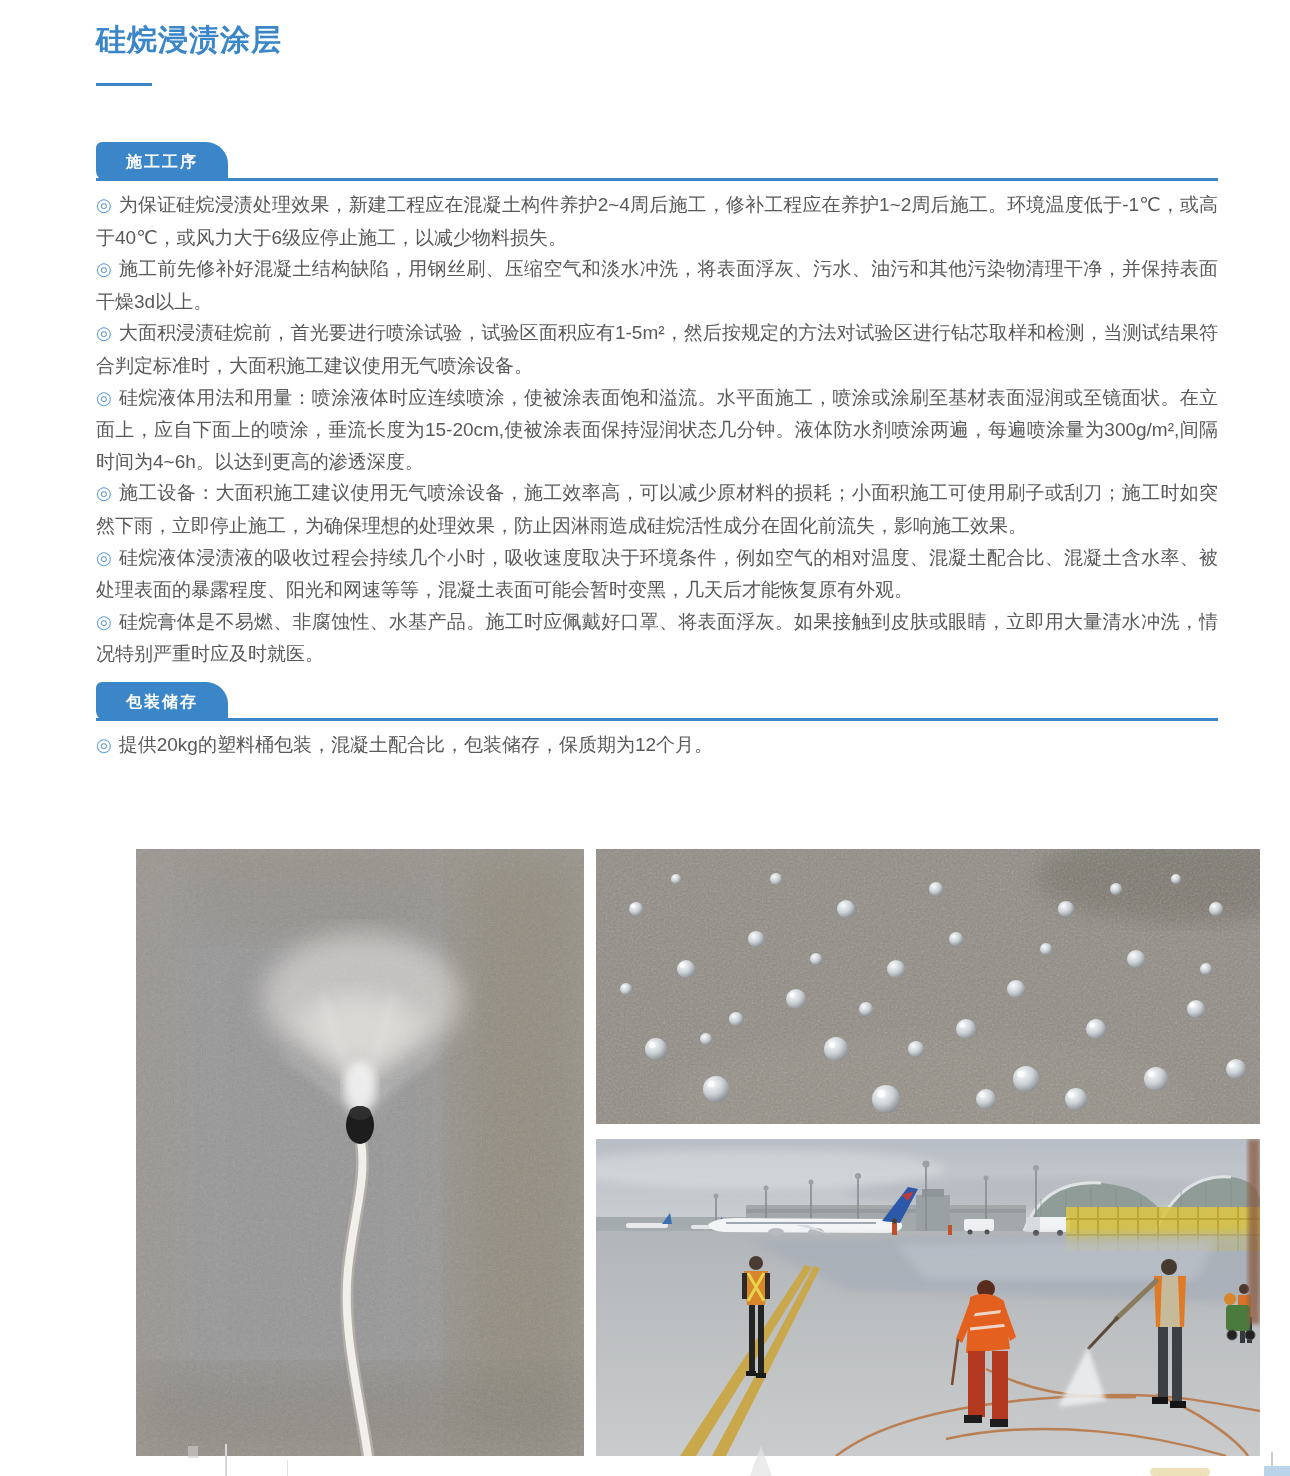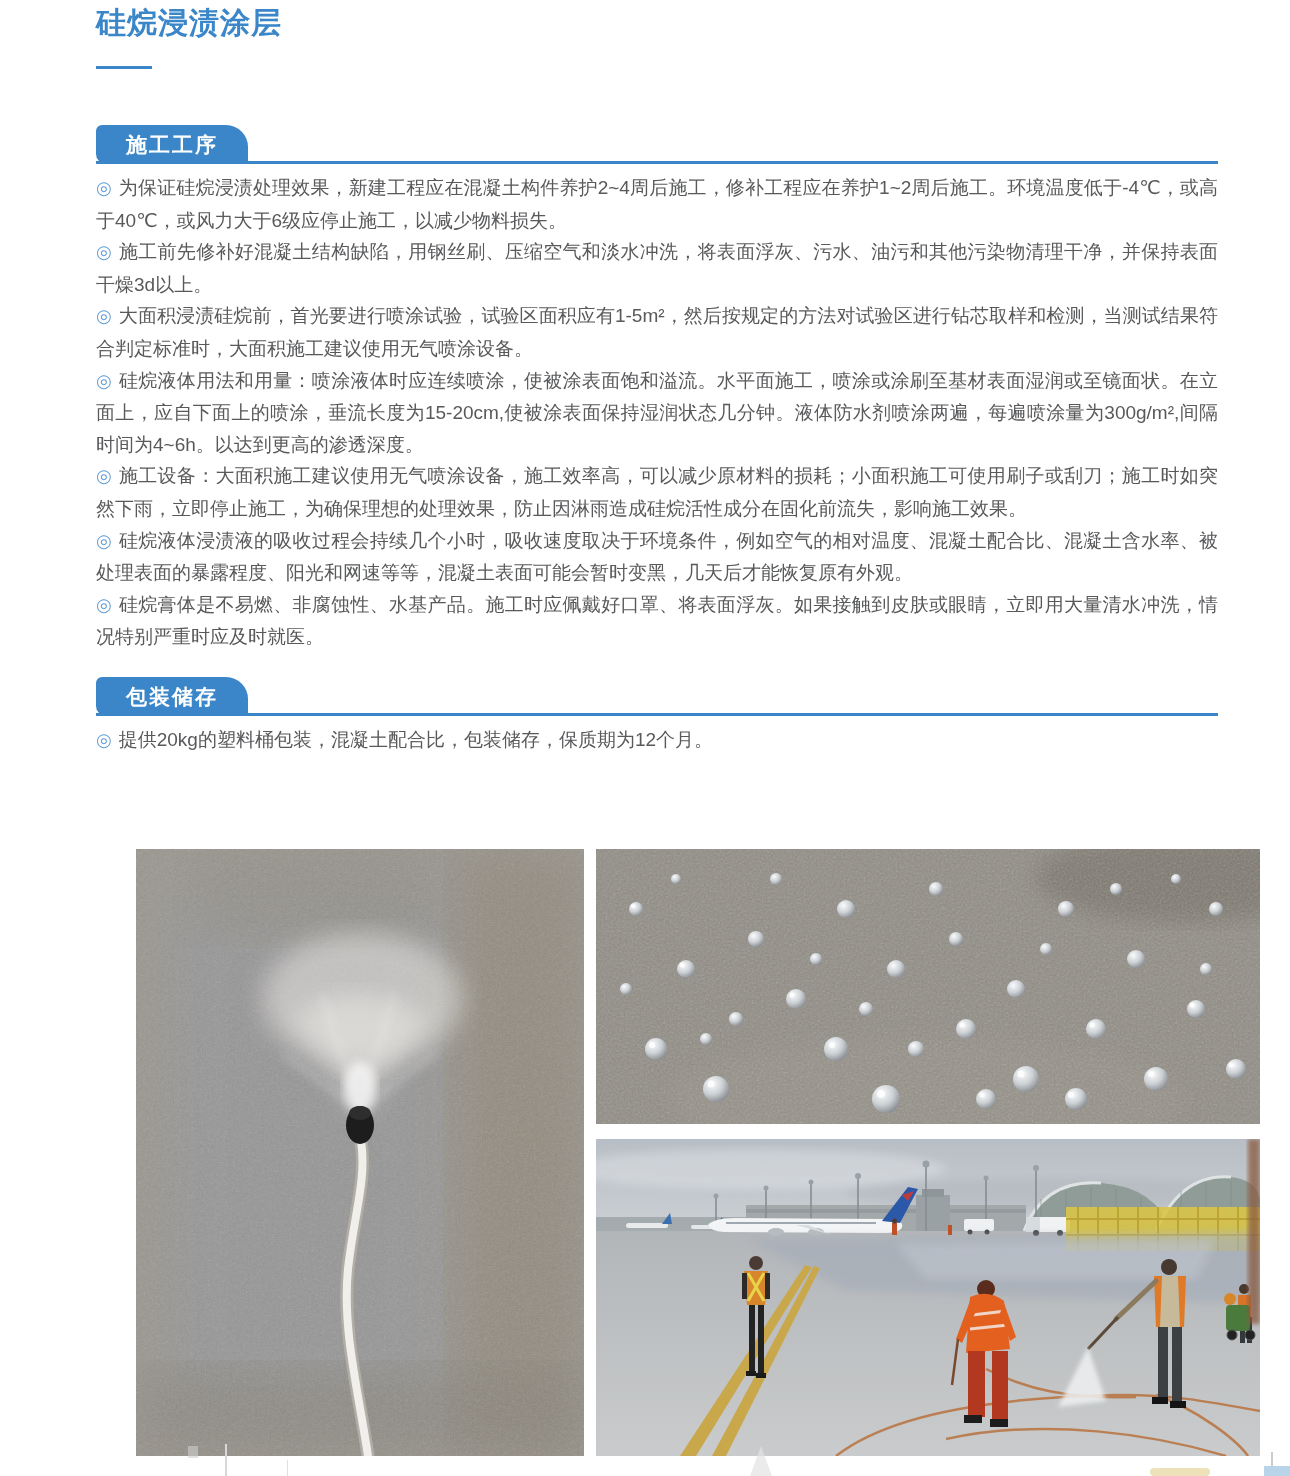--- a/index.html
+++ b/index.html
@@ -3,31 +3,31 @@
 <meta charset="utf-8">
 <style>
   html,body{margin:0;padding:0;}
   body{
     width:1290px;height:1476px;position:relative;overflow:hidden;
     background:#ffffff;
     font-family:"Liberation Sans","DejaVu Sans",sans-serif;
   }
   .content{position:absolute;left:96px;top:0;width:1122px;}
   .page-title{
-    margin:0;padding-top:3px;
+    margin:0;padding-top:20px;
     font-size:30px;font-weight:bold;color:#3a86c8;letter-spacing:1px;
   }
   .title-dash{width:56px;height:3px;background:#3a86c8;margin-top:22px;}
   .sec-header{position:relative;height:36px;border-bottom:3px solid #3a86c8;}
   .sec-header.first{margin-top:56px;}
-  .sec-header.second{margin-top:24px;}
+  .sec-header.second{margin-top:12px;}
   .badge{
     position:absolute;left:0;bottom:-3px;
     background:#3a86c8;color:#ffffff;
-    font-size:21px;font-weight:bold;letter-spacing:2px;
+    font-size:16px;font-weight:bold;letter-spacing:2px;
     height:39px;line-height:39px;padding:0 30px;
     border-radius:6px 22px 0 10px;
   }
   .bullets{
     margin-top:8px;
     font-size:19px;line-height:31.6px;color:#58595b;
     text-align:justify;text-justify:inter-ideograph;
   }
   .bullets p{margin:0;}
   .marker{color:#66a0d2;margin-right:7px;font-size:18px;}
@@ -42,21 +42,21 @@
 <body>
 
 <div class="content">
   <h1 class="page-title">硅烷浸渍涂层</h1>
   <div class="title-dash"></div>
 
   <div class="sec-header first">
     <div class="badge">施工工序</div>
   </div>
   <div class="bullets">
-    <p><span class="marker">◎</span><span>为保证硅烷浸渍处理效果，新建工程应在混凝土构件养护2~4周后施工，修补工程应在养护1~2周后施工。环境温度低于-4℃，或高于40℃，或风力大于6级应停止施工，以减少物料损失。</span></p>
+    <p><span class="marker">◎</span><span>为保证硅烷浸渍处理效果，新建工程应在混凝土构件养护2~4周后施工，修补工程应在养护1~2周后施工。环境温度低于-1℃，或高于40℃，或风力大于6级应停止施工，以减少物料损失。</span></p>
     <p><span class="marker">◎</span><span>施工前先修补好混凝土结构缺陷，用钢丝刷、压缩空气和淡水冲洗，将表面浮灰、污水、油污和其他污染物清理干净，并保持表面干燥3d以上。</span></p>
     <p><span class="marker">◎</span><span>大面积浸渍硅烷前，首光要进行喷涂试验，试验区面积应有1-5m²，然后按规定的方法对试验区进行钻芯取样和检测，当测试结果符合判定标准时，大面积施工建议使用无气喷涂设备。</span></p>
     <p><span class="marker">◎</span><span>硅烷液体用法和用量：喷涂液体时应连续喷涂，使被涂表面饱和溢流。水平面施工，喷涂或涂刷至基材表面湿润或至镜面状。在立面上，应自下面上的喷涂，垂流长度为15-20cm,使被涂表面保持湿润状态几分钟。液体防水剂喷涂两遍，每遍喷涂量为300g/m²,间隔时间为4~6h。以达到更高的渗透深度。</span></p>
     <p><span class="marker">◎</span><span>施工设备：大面积施工建议使用无气喷涂设备，施工效率高，可以减少原材料的损耗；小面积施工可使用刷子或刮刀；施工时如突然下雨，立即停止施工，为确保理想的处理效果，防止因淋雨造成硅烷活性成分在固化前流失，影响施工效果。</span></p>
     <p><span class="marker">◎</span><span>硅烷液体浸渍液的吸收过程会持续几个小时，吸收速度取决于环境条件，例如空气的相对温度、混凝土配合比、混凝土含水率、被处理表面的暴露程度、阳光和网速等等，混凝土表面可能会暂时变黑，几天后才能恢复原有外观。</span></p>
     <p><span class="marker">◎</span><span>硅烷膏体是不易燃、非腐蚀性、水基产品。施工时应佩戴好口罩、将表面浮灰。如果接触到皮肤或眼睛，立即用大量清水冲洗，情况特别严重时应及时就医。</span></p>
   </div>
 
   <div class="sec-header second">
     <div class="badge">包装储存</div>

